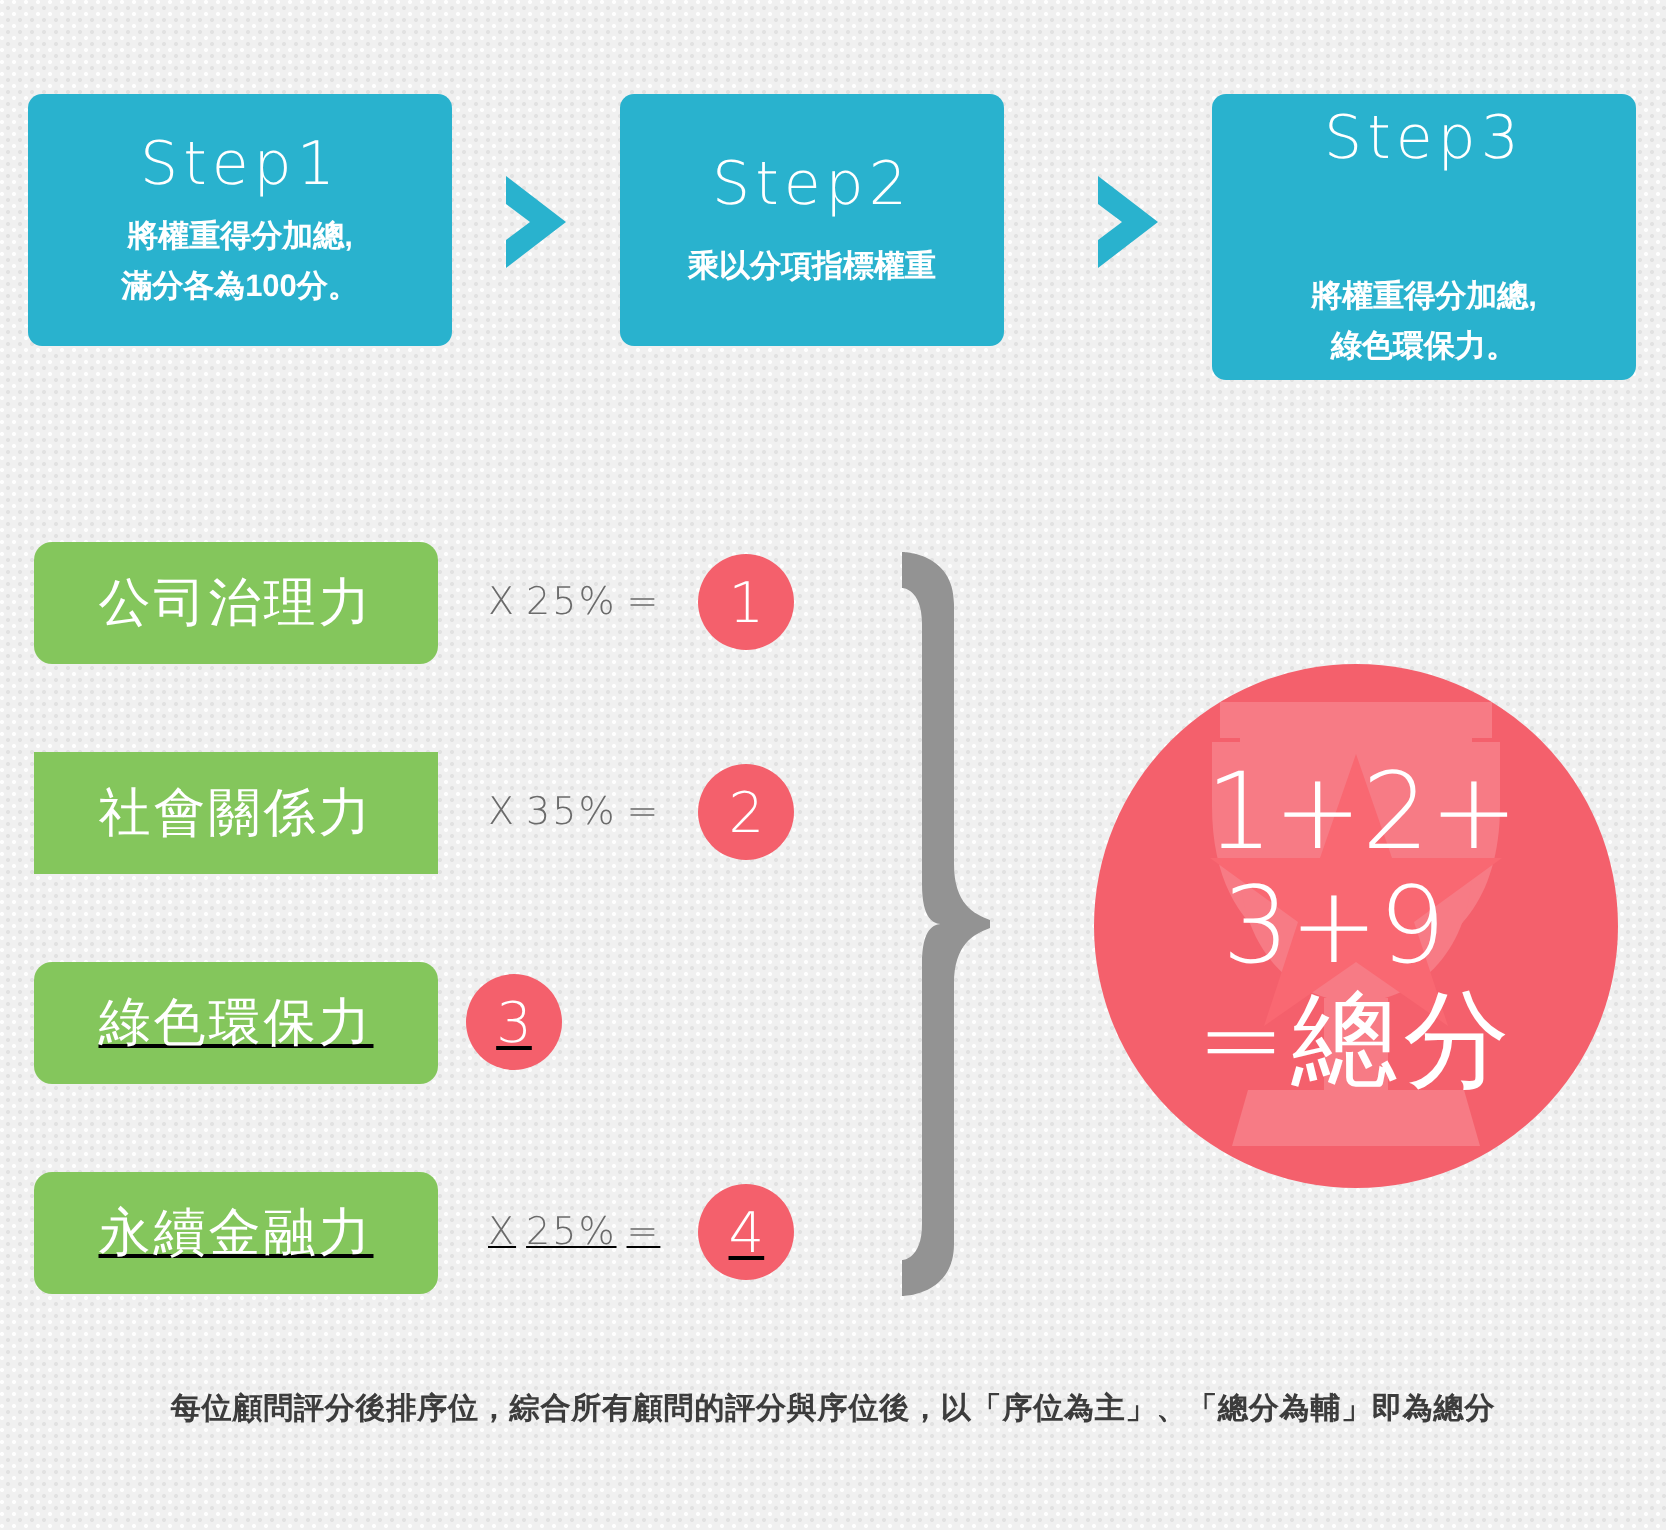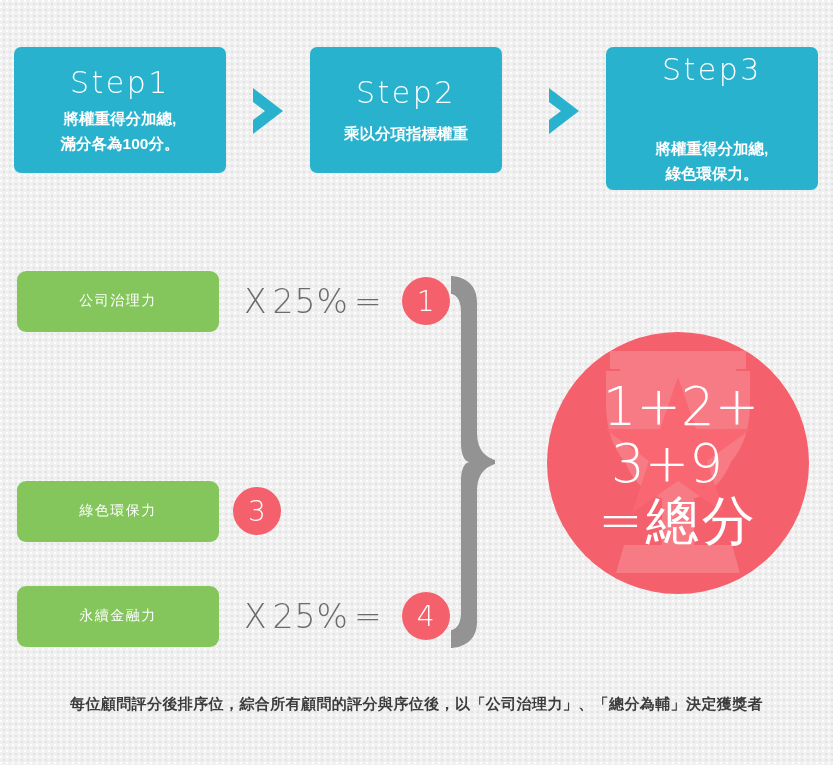--- a/index.html
+++ b/index.html
@@ -70,42 +70,42 @@
   .score-row {
     position: absolute;
     left: 0;
     width: 470px;
     height: 72px;
     display: flex;
     align-items: center;
   }
   #row-0 { top: 265px; }
   #row-1 { top: 370px; }
-  #row-2 { top: 475px; }
-  #row-3 { top: 580px; }
+  #row-2 { top: 475px; text-decoration: underline; }
+  #row-3 { top: 580px; text-decoration: underline; }
 
   .cat-box {
     width: 202px;
     height: 61px;
     margin-left: 17px;
     background: #84c65c;
     border-radius: 9px;
     color: #ffffff;
     display: flex;
     align-items: center;
     justify-content: center;
-    font-size: 14px;
+    font-size: 26px;
     letter-spacing: 1.5px;
     box-sizing: border-box;
   }
   .cat-box.square { border-radius: 0; }
 
   .formula {
     margin-left: 20px;
-    font-size: 33px;
+    font-size: 19px;
     font-weight: 300;
     color: #6b6b6b;
     font-family: "DejaVu Sans", "Liberation Sans", sans-serif;
     white-space: nowrap;
     letter-spacing: 1px;
   }
   .formula .op { margin: 0 5px; }
 
   .num-circle {
     margin-left: 14px;
@@ -215,20 +215,27 @@
   </svg>
 
   <div class="score-row" id="row-0">
     <div class="cat-box">公司治理力</div>
     <div class="formula">
       <span class="op">X</span><span>25%</span><span class="op">=</span>
     </div>
     <div class="num-circle">1</div>
   </div>
 
+  <div class="score-row" id="row-1">
+    <div class="cat-box square">社會關係力</div>
+    <div class="formula">
+      <span class="op">X</span><span>35%</span><span class="op">=</span>
+    </div>
+    <div class="num-circle">2</div>
+  </div>
 
   <div class="score-row" id="row-2">
     <div class="cat-box">綠色環保力</div>
     <div class="num-circle">3</div>
   </div>
 
   <div class="score-row" id="row-3">
     <div class="cat-box">永續金融力</div>
     <div class="formula">
       <span class="op">X</span><span>25%</span><span class="op">=</span>
@@ -274,15 +281,15 @@
 
       <path d="M120 44 L138 96 L193 96 L149 128 L166 180 L120 148 L74 180 L91 128 L47 96 L102 96 Z" fill="#f96872"></path>
     </svg>
     <div id="total-text">
       <div class="total-line l1">1+2+</div>
       <div class="total-line l2">3+9</div>
       <div class="total-line l3">=總分</div>
     </div>
   </div>
 
-  <div id="caption">每位顧問評分後排序位，綜合所有顧問的評分與序位後，以「公司治理力」、「總分為輔」決定獲獎者</div>
+  <div id="caption">每位顧問評分後排序位，綜合所有顧問的評分與序位後，以「序位為主」、「總分為輔」即為總分</div>
 
 </div>
 
 </body></html>

